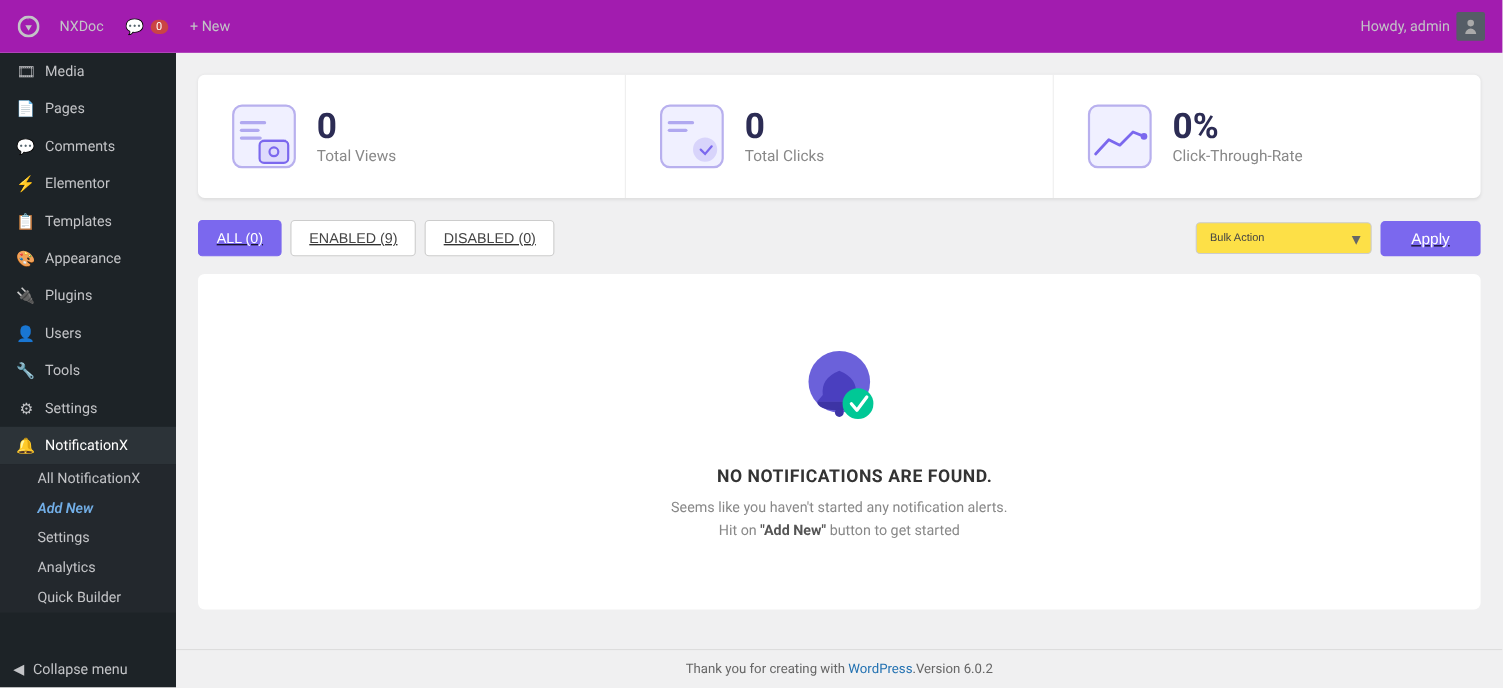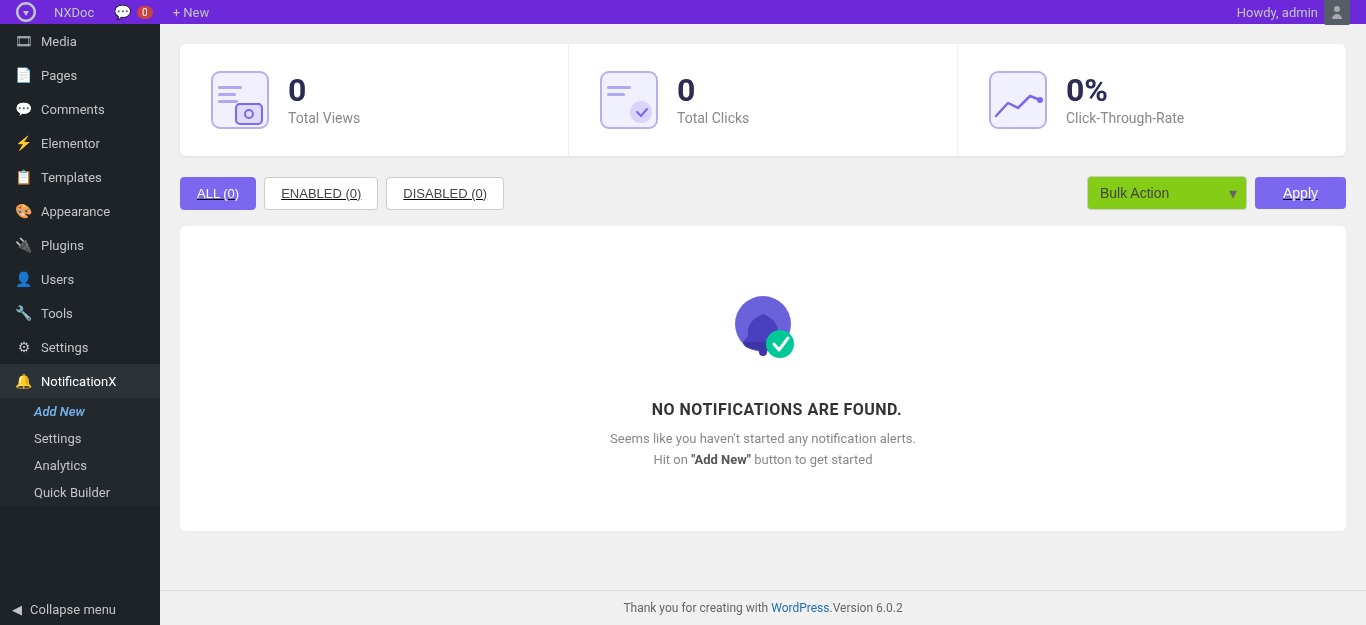--- a/index.html
+++ b/index.html
@@ -1,21 +1,21 @@
 <!DOCTYPE html>
 <html><head>
   <meta charset="utf-8">
   <style>
     * { box-sizing: border-box; margin: 0; padding: 0; }
     body { font-family: -apple-system, BlinkMacSystemFont, "Segoe UI", Roboto, sans-serif; background: #f0f0f1; display: flex; flex-direction: column; height: 625px; overflow: hidden; }
 
     
     #wpadminbar {
-      background: #6d28d9;
-      height: 24px;
+      background: #a21caf;
+      height: 48px;
       display: flex;
       align-items: center;
       padding: 0 8px;
       gap: 0;
       flex-shrink: 0;
       position: relative;
       z-index: 100;
       justify-content: center;
     }
     .adminbar-item {
@@ -126,22 +126,22 @@
     .filter-tab.active {
       background: #7b68ee;
       color: #fff;
       border-color: #7b68ee;
     }
     .filter-right { margin-left: auto; display: flex; align-items: center; gap: 8px; }
     .bulk-action-select {
       padding: 8px 32px 8px 12px;
       border: 1px solid #ccc;
       border-radius: 4px;
-      background: #84cc16;
-      font-size: 14px;
+      background: #fde047;
+      font-size: 10px;
       color: #444;
       appearance: none;
       cursor: pointer;
       min-width: 160px;
       position: relative;
     }
     .select-wrapper { position: relative; display: inline-block; }
     .select-wrapper::after {
       content: '▾';
       position: absolute;
@@ -263,20 +263,23 @@
     <div class="sidebar-item">
       <span class="sidebar-icon">⚙</span>
       <span>Settings</span>
     </div>
     <div class="sidebar-item active-parent" style="background:#2c3338; color:#fff;">
       <span class="sidebar-icon">🔔</span>
       <span>NotificationX</span>
     </div>
 
     <div class="submenu">
+      <div class="submenu-item">
+        <span>All NotificationX</span>
+      </div>
       <div class="submenu-item active" style="color:#72aee6; font-weight:600;font-style:italic;">
         <span>Add New</span>
       </div>
       <div class="submenu-item">
         <span>Settings</span>
       </div>
       <div class="submenu-item">
         <span>Analytics</span>
       </div>
       <div class="submenu-item">
@@ -342,21 +345,21 @@
           </div>
           <div class="stat-info">
             <span class="stat-number">0%</span>
             <span class="stat-label">Click-Through-Rate</span>
           </div>
         </div>
       </div>
 
       <div class="filter-row">
         <button class="filter-tab active">ALL (0)</button>
-        <button class="filter-tab">ENABLED (0)</button>
+        <button class="filter-tab">ENABLED (9)</button>
         <button class="filter-tab">DISABLED (0)</button>
         <div class="filter-right">
           <div class="select-wrapper">
             <select class="bulk-action-select">
               <option>Bulk Action</option>
             </select>
           </div>
           <button class="apply-btn">Apply</button>
         </div>
       </div>

